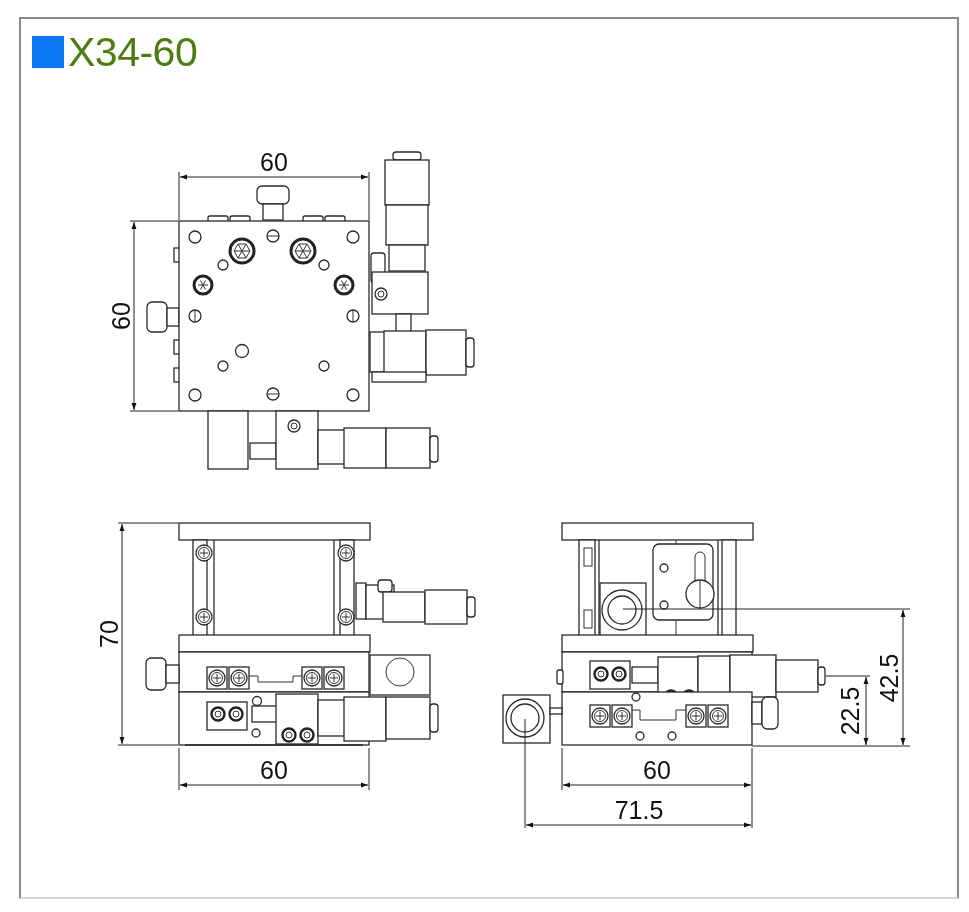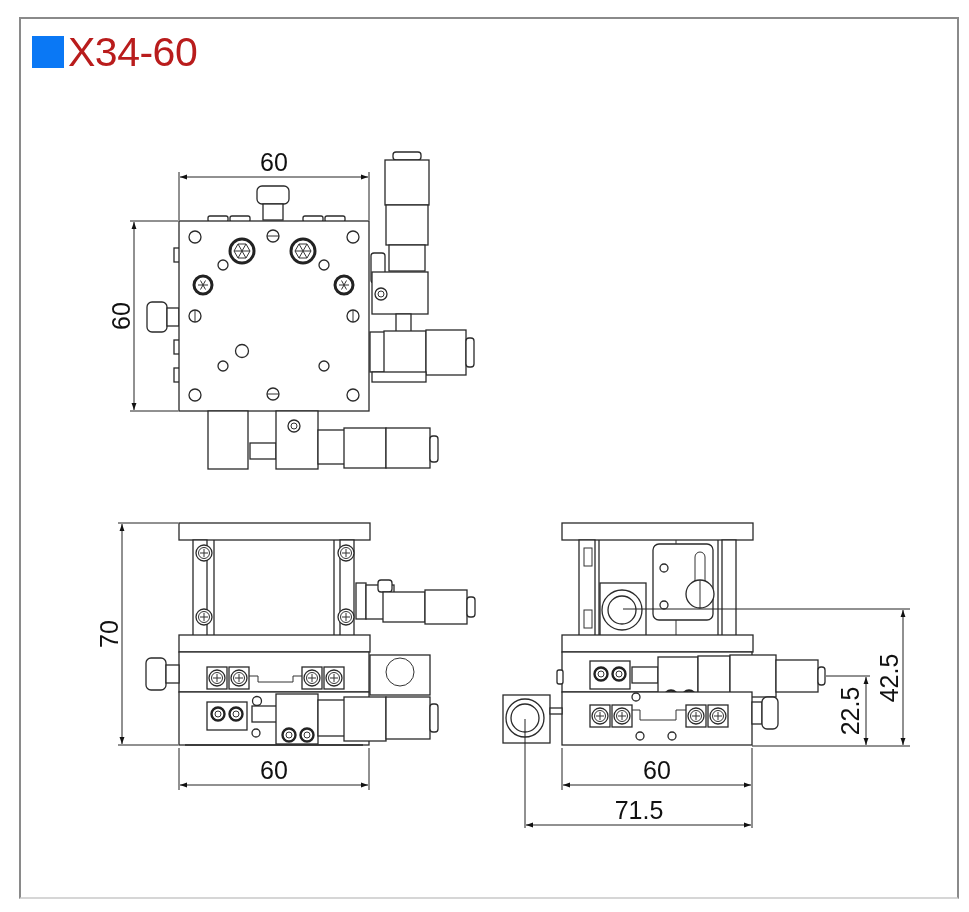--- a/index.html
+++ b/index.html
@@ -2,21 +2,21 @@
 <html><head>
 <meta charset="utf-8">
 <style>
   html, body { margin: 0; padding: 0; background: #ffffff; }
   body { width: 969px; height: 912px; position: relative; overflow: hidden;
          font-family: "Liberation Sans", sans-serif; }
   .frame { position: absolute; left: 19px; top: 17px; width: 940px; height: 882px;
            border: 2px solid #8a8a8a; border-bottom-color: #d6d6d6; box-sizing: border-box; }
   .title { position: absolute; left: 32px; top: 30px; height: 44px; display: flex; align-items: center; }
   .title-square { width: 32px; height: 32px; margin-right: 4px; }
-  .title-text { font-size: 41px; color: #b91c1c; letter-spacing: -0.5px; line-height: 44px; text-align: right; }
+  .title-text { font-size: 41px; color: #4d7c0f; letter-spacing: -0.5px; line-height: 44px; text-align: right; }
   svg.drawing { position: absolute; left: 0; top: 0; }
   .ln { fill: none; stroke: #2a2a2a; stroke-width: 1.3; }
   .lnf { fill: #ffffff; stroke: #2a2a2a; stroke-width: 1.3; }
   .thin { fill: none; stroke: #333; stroke-width: 1; }
   .dim { fill: none; stroke: #222; stroke-width: 1; }
   .dimtext { font-family: "Liberation Sans", sans-serif; font-size: 25px; fill: #111; }
   .screw { fill: #fff; stroke: #222; stroke-width: 2.4; }
 </style>
 </head>
 <body>

